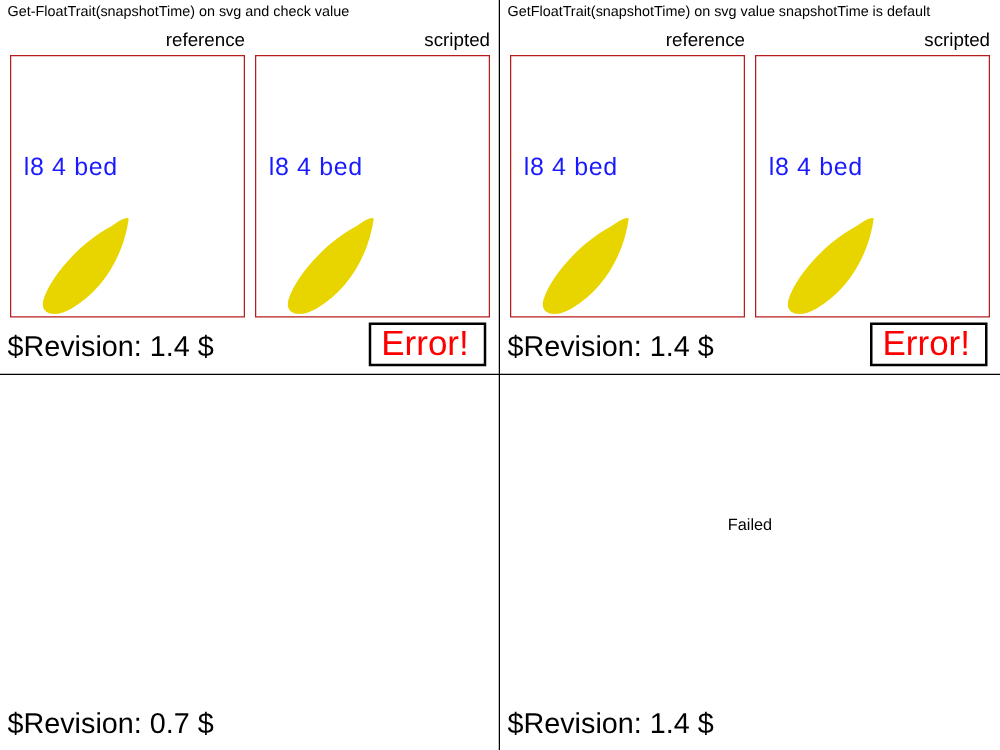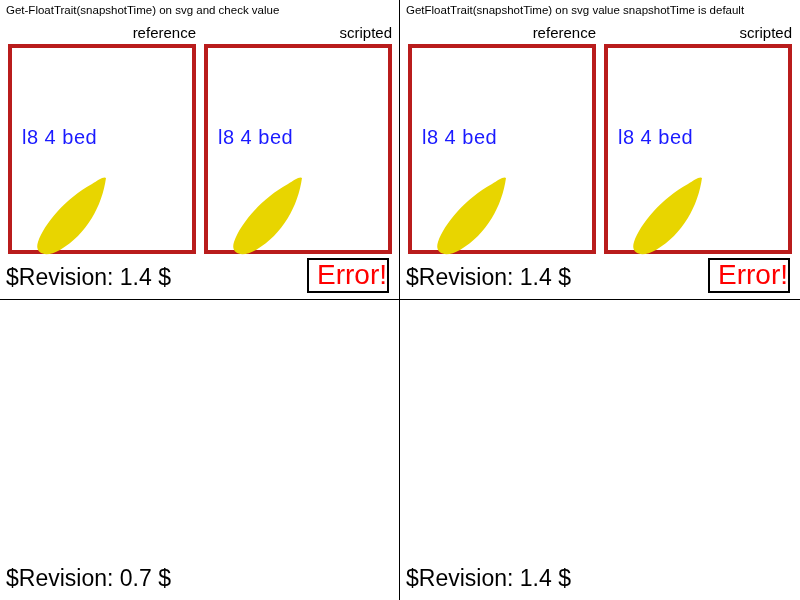--- a/index.html
+++ b/index.html
@@ -64,21 +64,21 @@
     font-size: 15px;
     color: #000;
   }
   .panel-box {
     position: absolute;
     top: 22px;
     left: 0;
     width: 188px;
     height: 210px;
     box-sizing: border-box;
-    border: 4px solid #b91c1c;
+    border: 1px solid #b91c1c;
     background: #fff;
   }
   .panel-text {
     position: absolute;
     top: 78px;
     left: 10px;
     font-size: 20px;
     color: #1a1aff;
     letter-spacing: 0.5px;
   }
@@ -97,21 +97,21 @@
     color: #000;
     white-space: nowrap;
     margin-top: 20px;
   }
   .error-box {
     position: absolute;
     right: 10px;
     bottom: 6px;
     border: 2px solid #000;
     background: #fff;
-    padding: 0px 0 2px 8px;
+    padding: 0px 12px 2px 8px;
   }
   .error-text {
     font-size: 28px;
     color: #ff0000;
     line-height: 1.05;
   }
   .failed-text {
     position: absolute;
     top: 112px;
     left: 0;
@@ -187,16 +187,17 @@
       <div class="error-text">Error!</div>
     </div>
   </div>
 
   <div class="cell col1 row2">
 
     <div class="revision">$Revision: 0.7 $</div>
   </div>
 
   <div class="cell col2 row2">
+    <div class="failed-text">Failed</div>
     <div class="revision">$Revision: 1.4 $</div>
   </div>
 
 </div>
 
 </body></html>

